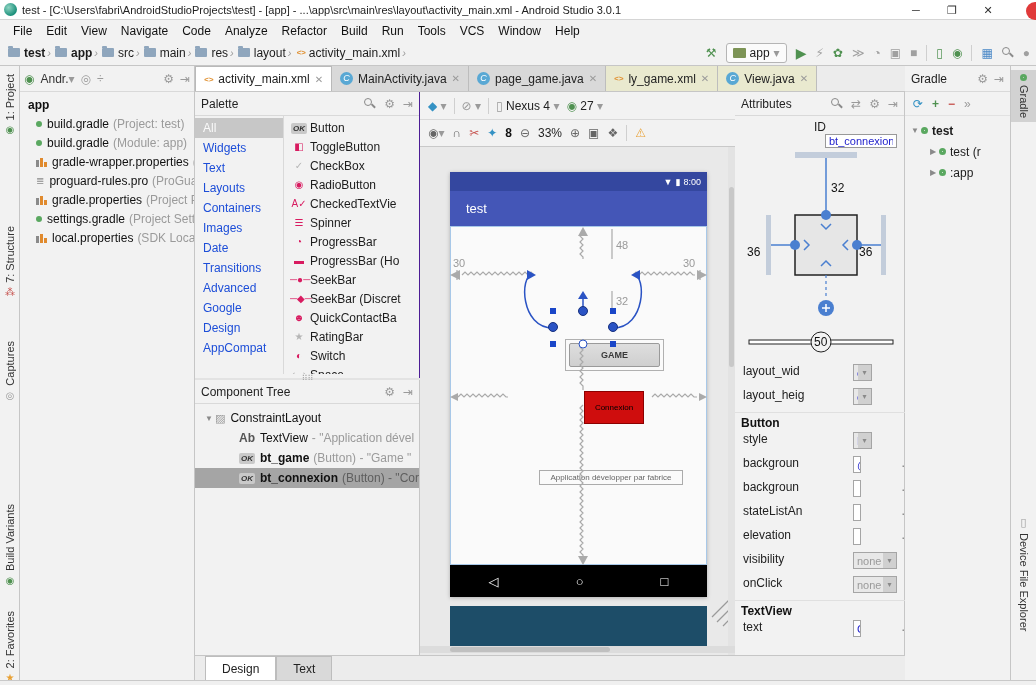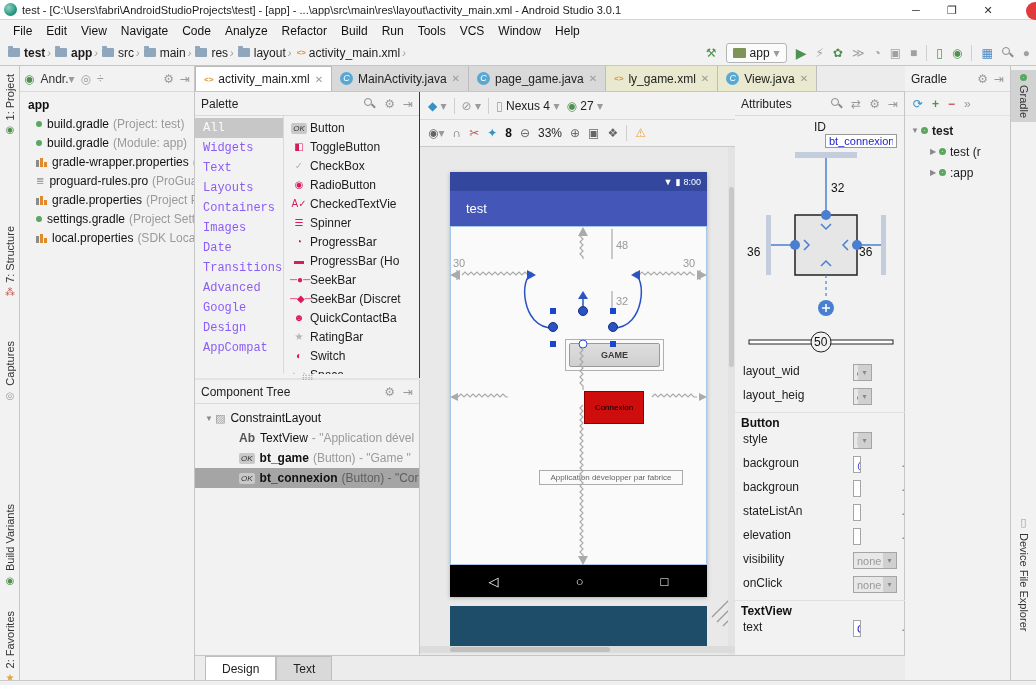--- a/index.html
+++ b/index.html
@@ -70,27 +70,27 @@
   .etab.yellow { background:#e9e9cf; }
   .etab .x { color:#9a9a9a; font-size:10px; }
   .cico { width:13px; height:13px; border-radius:50%; background:#59a8d4; color:#fff; font-size:9px; line-height:13px; text-align:center; flex:none; }
   .xico { font-size:8px; font-weight:bold; color:#e09030; flex:none; }
 
   
   #palette { left:195px; top:92px; width:225px; height:288px; background:#f2f2f2; border-right:1px solid #4c1d95; }
   .phead { height:24px; display:flex; align-items:center; padding:0 6px; gap:8px; border-bottom:1px solid #d9d9d9; color:#222; }
   .phead .sp { margin-left:auto; }
   #pal-body { display:flex; height:258px; }
-  #pal-cats { width:89px; border-right:1px solid #d9d9d9; padding-top:2px;font-family:Liberation Mono, monospace; }
-  .pcat { height:20px; line-height:20px; padding-left:8px; color:#8b5cf6; }
+  #pal-cats { width:89px; border-right:1px solid #d9d9d9; padding-top:2px; }
+  .pcat { height:20px; line-height:20px; padding-left:8px; color:#1d4ed8; }
   .pcat.sel { background:#c7c7c7; color:#fafafa; }
   #pal-items { flex:1; padding-top:2px; overflow:hidden; }
   .pitem { height:19px; display:flex; align-items:center; padding-left:6px; white-space:nowrap; }
   .pitem .pic { width:18px; flex:none; color:#d81b60; font-size:10px; text-align:center; margin-right:2px; }
-  .okb { display:inline-block; background:#c9c9c9; color:#333; font-size:8px; font-weight:normal; border-radius:2px; padding:0 2px; line-height:11px; }
+  .okb { display:inline-block; background:#c9c9c9; color:#333; font-size:8px; font-weight:bold; border-radius:2px; padding:0 2px; line-height:11px; }
   .grayic { color:#b5b5b5 !important; }
   #pal-split { position:absolute; left:195px; top:378px; width:225px; height:3px; background:#e3e3e3; text-align:center; line-height:2px; color:#aaa; font-size:8px; }
 
   
   #comptree { left:195px; top:380px; width:225px; height:275px; background:#f2f2f2; border-right:1px solid #c6c6c6; }
   .crow { height:20px; display:flex; align-items:center; white-space:nowrap; overflow:hidden; color:#111; }
   .crow .dt { color:#9a9a9a; margin-left:4px; }
   .crow.sel { background:#a5a5a5; }
   .crow.sel .dt { color:#5e5e5e; }
   .abb { display:inline-block; color:#555; font-size:12px; font-weight:bold; margin-right:5px; }

